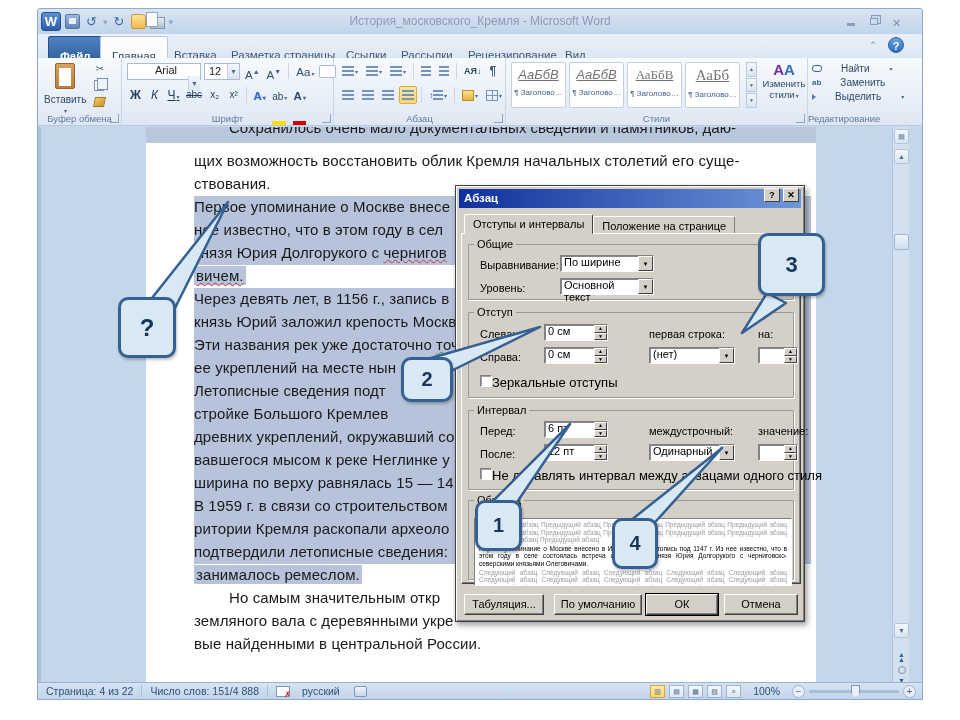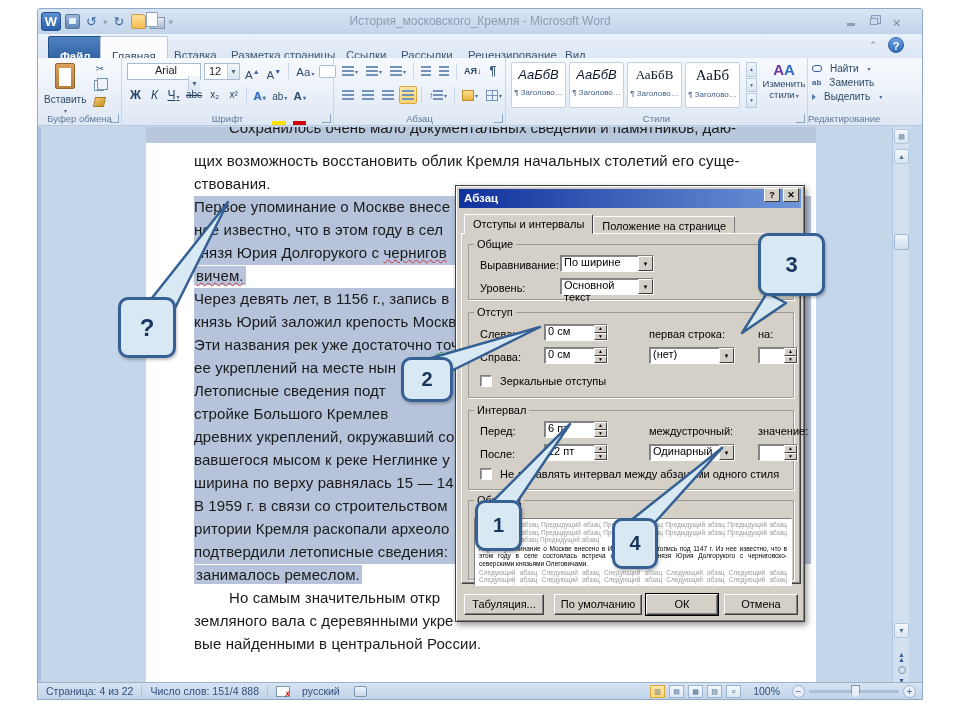--- a/index.html
+++ b/index.html
@@ -104,38 +104,38 @@
   .pilc { font-size:12px; color:#3c5a7e; font-weight:bold; }
   .fillico { width:12px; height:11px; background:linear-gradient(#fbe08a,#e8b33c); border:1px solid #b98e2f; }
   .bordico { width:12px; height:11px; border:1px solid #7493ba; position:relative; }
   .bordico::before { content:""; position:absolute; left:50%; top:0; bottom:0; width:1px; background:#7493ba; }
   .bordico::after { content:""; position:absolute; top:50%; left:0; right:0; height:1px; background:#7493ba; }
 
   .g-styles { width:302px; }
   .stylecards { position:absolute; left:5px; top:4px; display:flex; gap:3px; }
   .scard { width:55px; height:46px; background:#fff; border:1px solid #c2d0e2; border-radius:2px;
            text-align:center; padding-top:4px; }
-  .scard .prev { font-size:13px; color:#0f172a; }
+  .scard .prev { font-size:13px; color:#737373;text-decoration:underline; }
   .scard.c0 .prev, .scard.c1 .prev { font-style:italic; }
   .scard.c2 .prev { font-family:"Liberation Serif", serif; }
   .scard.c3 .prev { font-family:"Liberation Serif", serif; font-size:15px; }
   .scard .nm { display:block; font-size:8px; color:#44618a; margin-top:6px; white-space:nowrap;
                overflow:hidden; }
   .stylescroll { position:absolute; left:240px; top:4px; width:11px; height:46px; display:flex;
                  flex-direction:column; gap:1px; }
   .ssb { flex:1; background:linear-gradient(#f2f6fb,#d9e4f1); border:1px solid #b9c9de; font-size:5px;
          color:#4d6a8d; text-align:center; line-height:12px; }
   .chgstyles { position:absolute; left:256px; top:3px; width:44px; height:50px; text-align:center;
                font-size:9.5px; color:#2e4a66; }
   .chgico { font-size:15px; font-weight:bold; color:#7030a0; }
   .chgico span { color:#2f6cbf; }
 
   .g-edit { width:70px; border-right:none; }
   .editrows { position:absolute; left:4px; top:5px; display:flex; flex-direction:column; gap:3px; }
-  .editrow { display:flex; align-items:center; gap:8px; font-size:10px; color:#2e4a66; white-space:nowrap; }
+  .editrow { display:flex; align-items:center; gap:19px; font-size:10px; color:#2e4a66; white-space:nowrap; }
   .findico { width:10px; height:7px; border:1.5px solid #3b5fa0; border-radius:3px; }
   .replico { font-size:8px; color:#3b5fa0; font-weight:bold; }
   .selico { width:0; height:0; border-left:4px solid #5a7aa8; border-top:3px solid transparent;
             border-bottom:3px solid transparent; }
 
   
   .workspace { position:absolute; left:0; top:118px; width:100%; height:565px; background:#c4d6ea;
                border-left:3px solid #aac2de; }
   .page { position:absolute; left:105px; top:0px; width:670px; height:565px; background:#fff; }
   .ribbonshadow { position:absolute; left:105px; top:0; width:670px; height:16px; background:#b9c7dc; overflow:hidden; }
@@ -186,21 +186,21 @@
   .lbl { position:absolute; font-size:11px; white-space:nowrap; }
   .field { position:absolute; height:17px; background:#ffffff; border:1px solid;
            border-color:#808080 #fff #fff #808080; box-shadow:inset 1px 1px 0 #404040a0;
            display:flex; align-items:flex-start; }
   .field .val { flex:1; padding-left:3px; font-size:11px; }
   .spin { width:13px; height:100%; display:flex; flex-direction:column; }
   .spin b { flex:1; background:#d4d0c8; border:1px solid; border-color:#fff #404040 #404040 #fff;
             font-size:5px; line-height:5px; text-align:center; color:#000; font-weight:normal; }
   .ddbtn { width:15px; height:100%; background:#d4d0c8; border:1px solid;
            border-color:#fff #404040 #404040 #fff; font-size:6px; text-align:center; line-height:14px; }
-  .chk { position:absolute; display:flex; align-items:flex-end; gap:8px; font-size:11px; white-space:nowrap; }
+  .chk { position:absolute; display:flex; align-items:flex-start; gap:0; font-size:13px; white-space:nowrap; }
   .chk .box { width:12px; height:12px; background:#fff; border:1px solid;
               border-color:#808080 #fff #fff #808080; box-shadow:inset 1px 1px 0 #40404080; }
   .samplebox { position:absolute; left:5px; top:12px; width:318px; height:68px; background:#fff;
                border:1px solid; border-color:#808080 #fff #fff #808080; overflow:hidden; padding:2px 4px; }
   .samp { font-size:6.5px; line-height:7.6px; text-align:justify; color:#9b9b9b; }
   .samp.black { color:#000; margin:1px 0; }
   .dbtn { position:absolute; height:21px; background:#d4d0c8; border:1px solid;
           border-color:#fff #404040 #404040 #fff; box-shadow:inset -1px -1px 0 #808080;
           font-size:11px; text-align:center; line-height:19px; }
   .dbtn.def { outline:1px solid #000; }

